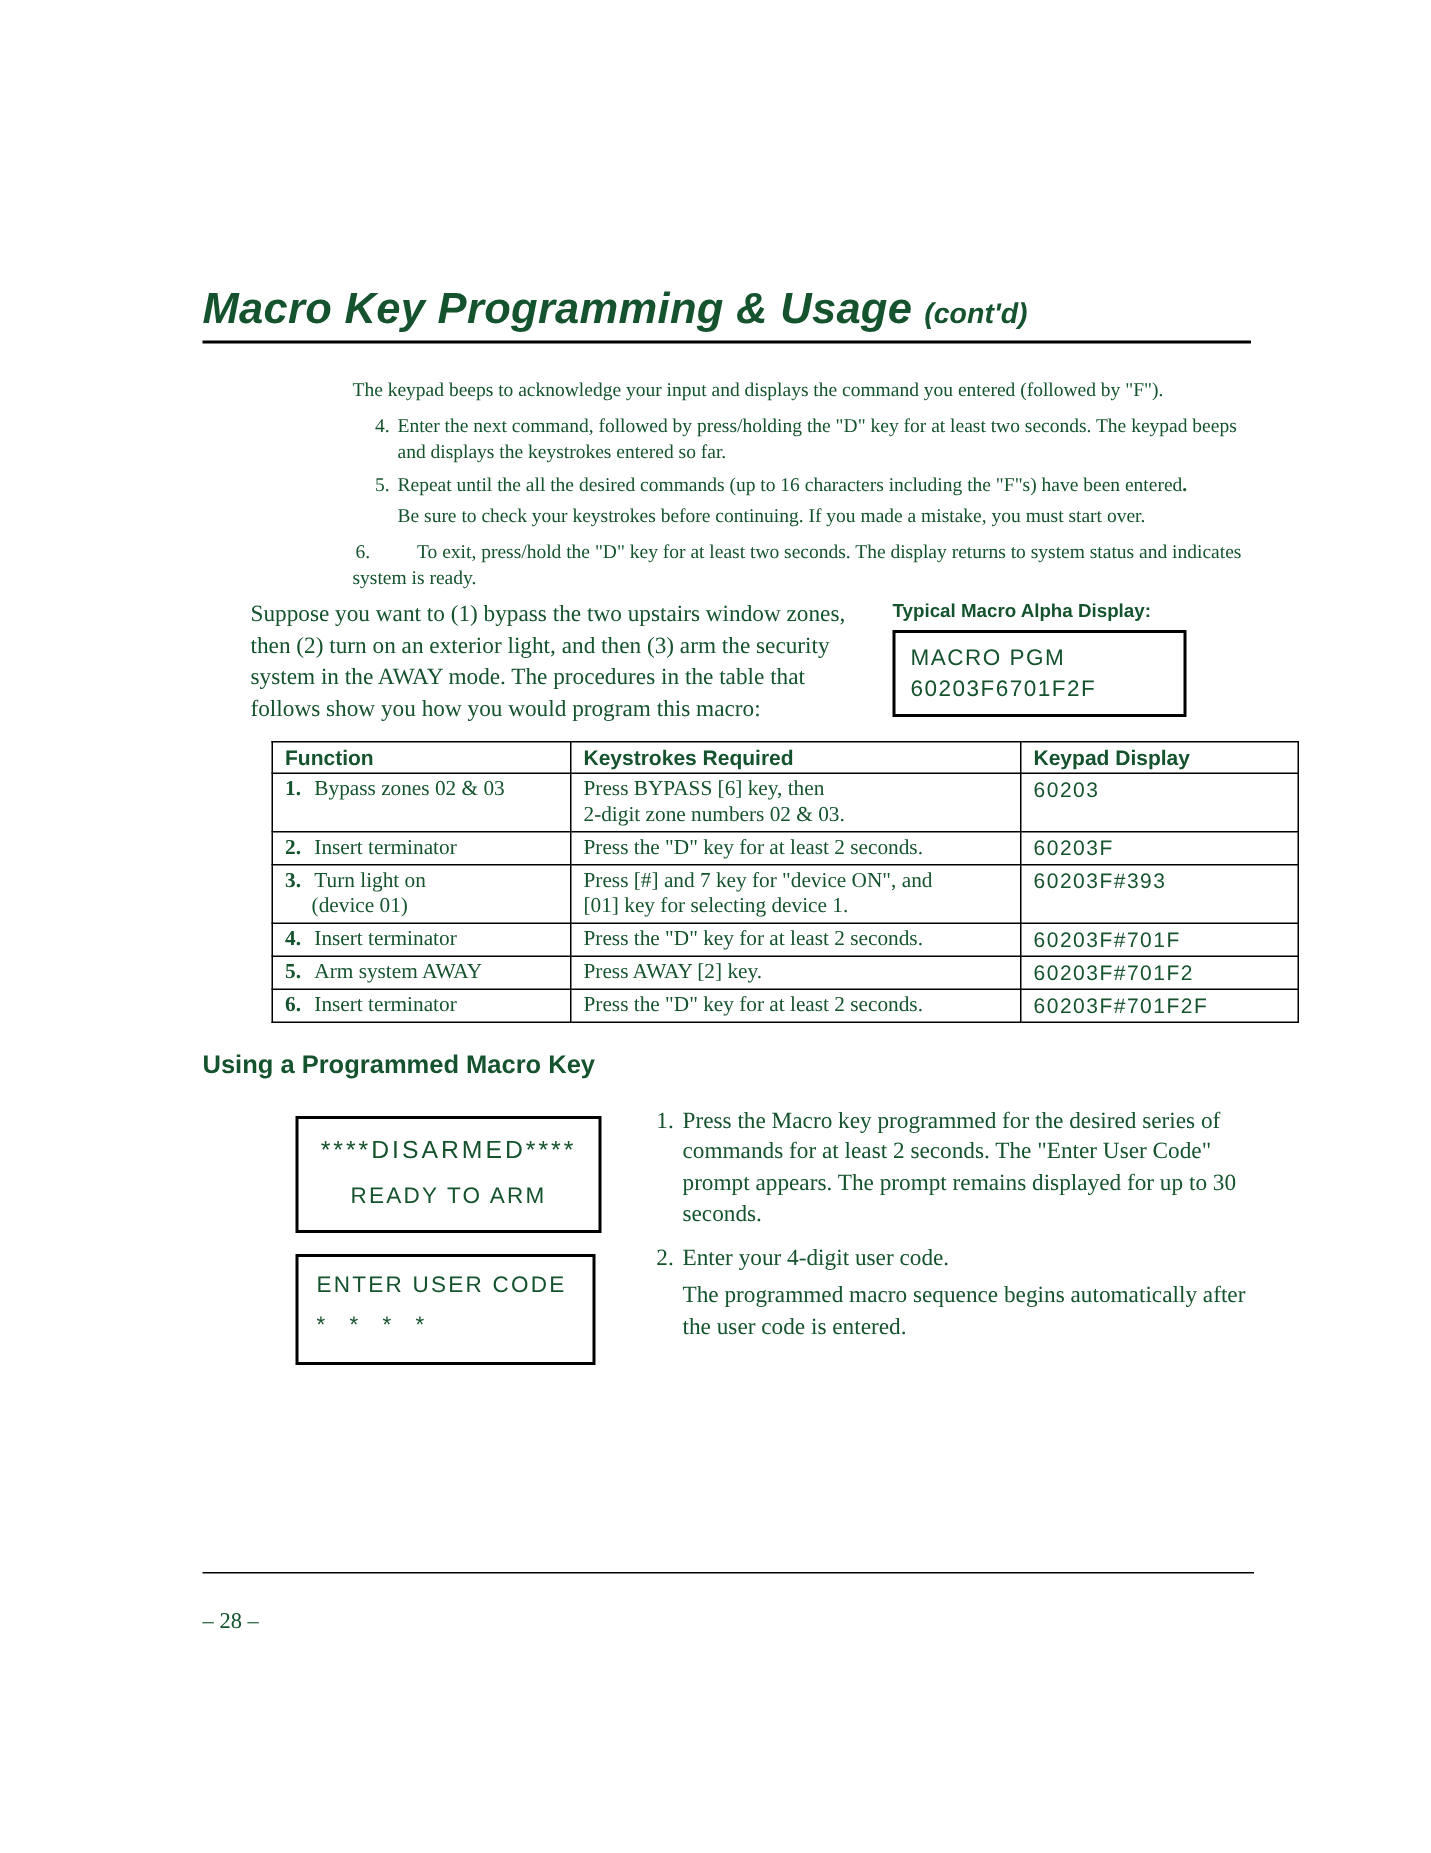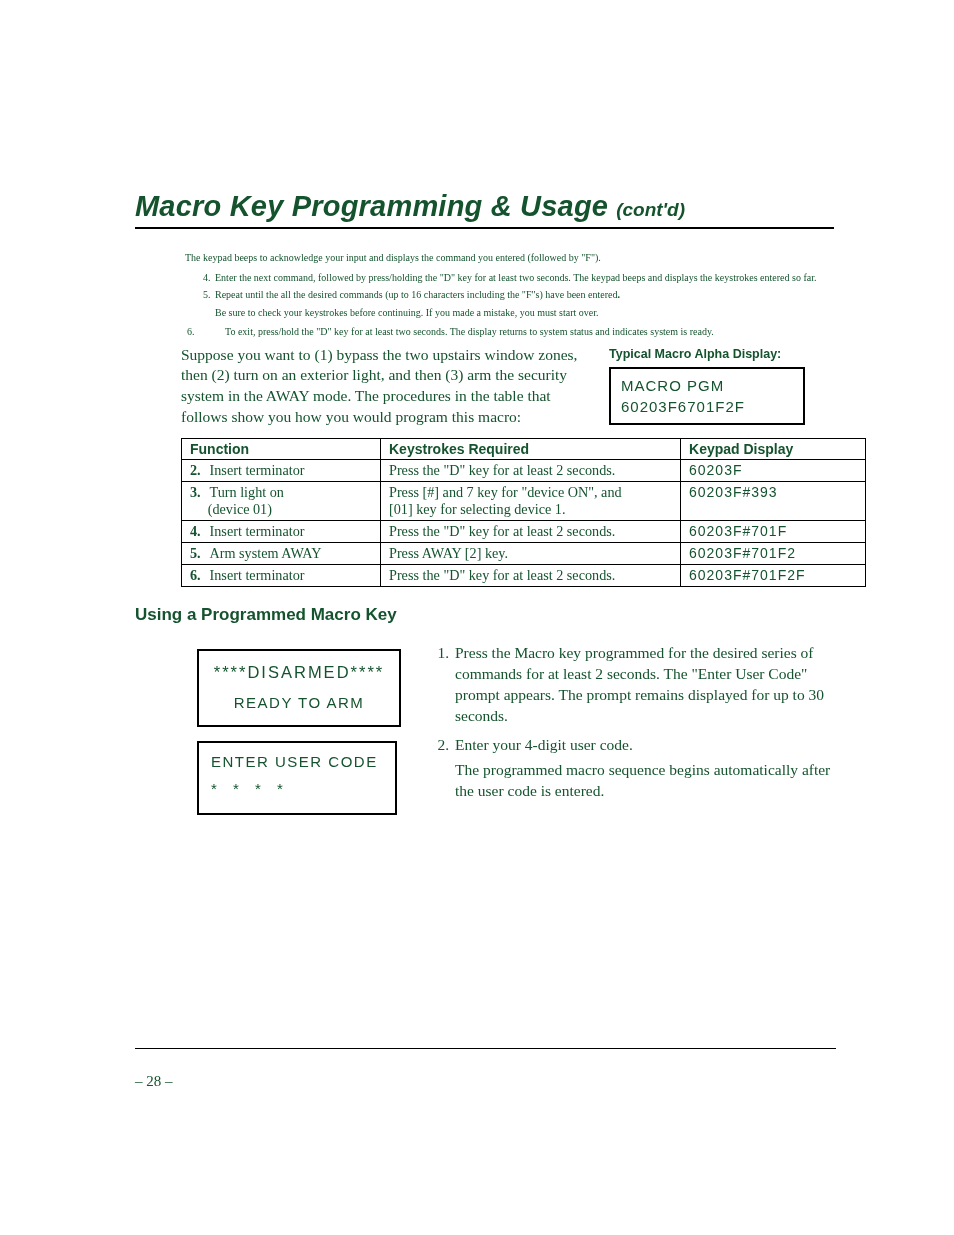--- a/index.html
+++ b/index.html
@@ -30,23 +30,23 @@
     letter-spacing: 0.2px;
   }
   .title-sub {
     font-family: Arial, Helvetica, sans-serif;
     font-weight: bold;
     font-style: italic;
     font-size: 19px;
     margin-left: 4px;
   }
   .body {
-    font-size: 10px;
+    font-size: 13px;
     line-height: 1.35;
-    margin-left: 50px;
+    margin-left: 100px;
   }
   .para { margin: 0 0 6px 0; }
   ol.steps {
     list-style: decimal;
     margin: 0;
     padding-left: 28px;
   }
   ol.steps > li { margin-bottom: 4px; padding-left: 2px; }
   .step6 { margin-top:4px; }
   .step6 .num { display:inline-block; width:28px; }
@@ -173,40 +173,45 @@
         <div class="para" style="margin-top:4px;">Be sure to check your keystrokes before continuing. If you made a mistake, you must start over.</div>
       </li>
     </ol>
     <p class="para step6">
       <span class="num" style="margin-left:2px;">6.</span>
       &nbsp;&nbsp;&nbsp;<span>To exit, press/hold the "D" key for at least two seconds. The display returns to system status and indicates system is ready.</span>
     </p>
   </div>
 
 
-  <div class="example-row" style="margin-left:46px;align-items:center;">
+  <div class="example-row" style="margin-left:32px;">
     <div class="example-left">Suppose you want to (1) bypass the two upstairs window zones, then (2) turn on an exterior light, and then (3) arm the security system in the AWAY mode. The procedures in the table that follows show you how you would program this macro:</div>
     <div class="example-right">
       <div>Typical Macro Alpha Display:</div>
       <div class="lcd-box">
         <div>MACRO PGM</div>
         <div>60203F6701F2F</div>
       </div>
     </div>
   </div>
 
   <table class="macro" style="margin-left:46px;">
     <thead>
       <tr>
         <th style="width:182px;">Function</th>
         <th>Keystrokes Required</th>
         <th style="width:168px;">Keypad Display</th>
       </tr>
     </thead>
     <tbody>
+      <tr>
+        <td class="fn"><span class="num">1.</span>&nbsp;<span>Bypass zones 02 &amp; 03</span></td>
+        <td><span>Press BYPASS [6] key, then</span><br><span>2-digit zone numbers 02 &amp; 03.</span></td>
+        <td class="disp">60203</td>
+      </tr>
       <tr>
         <td class="fn"><span class="num">2.</span>&nbsp;<span>Insert terminator</span></td>
         <td>Press the "D" key for at least 2 seconds.</td>
         <td class="disp">60203F</td>
       </tr>
       <tr>
         <td class="fn"><span class="num">3.</span>&nbsp;<span>Turn light on</span><br>&nbsp;&nbsp;&nbsp;&nbsp;&nbsp;<span>(device 01)</span></td>
         <td><span>Press [#] and 7 key for "device ON", and</span><br><span>[01] key for selecting device 1.</span></td>
         <td class="disp">60203F#393</td>
       </tr>

